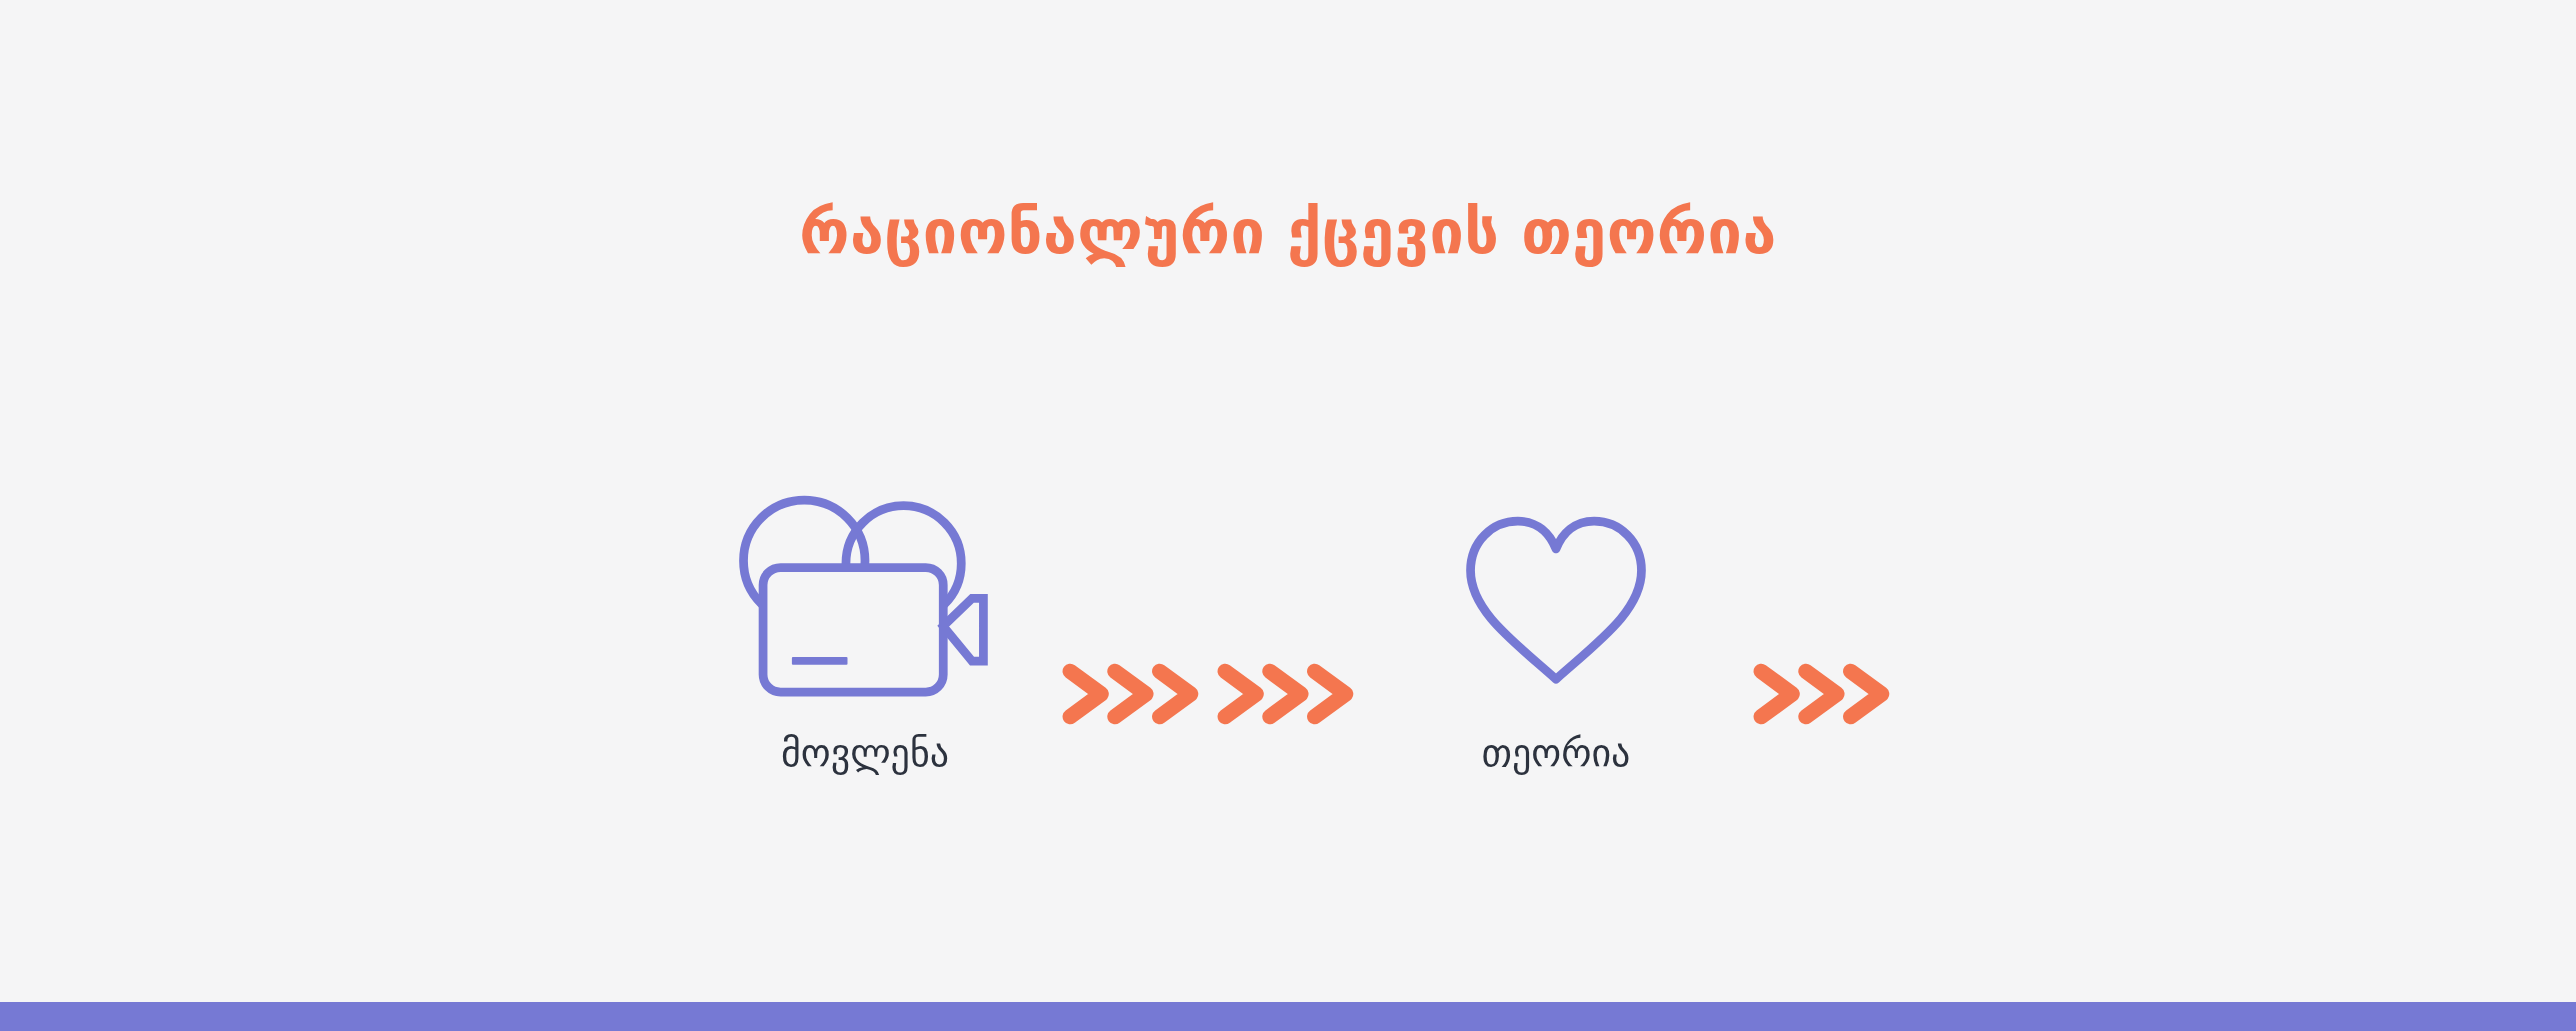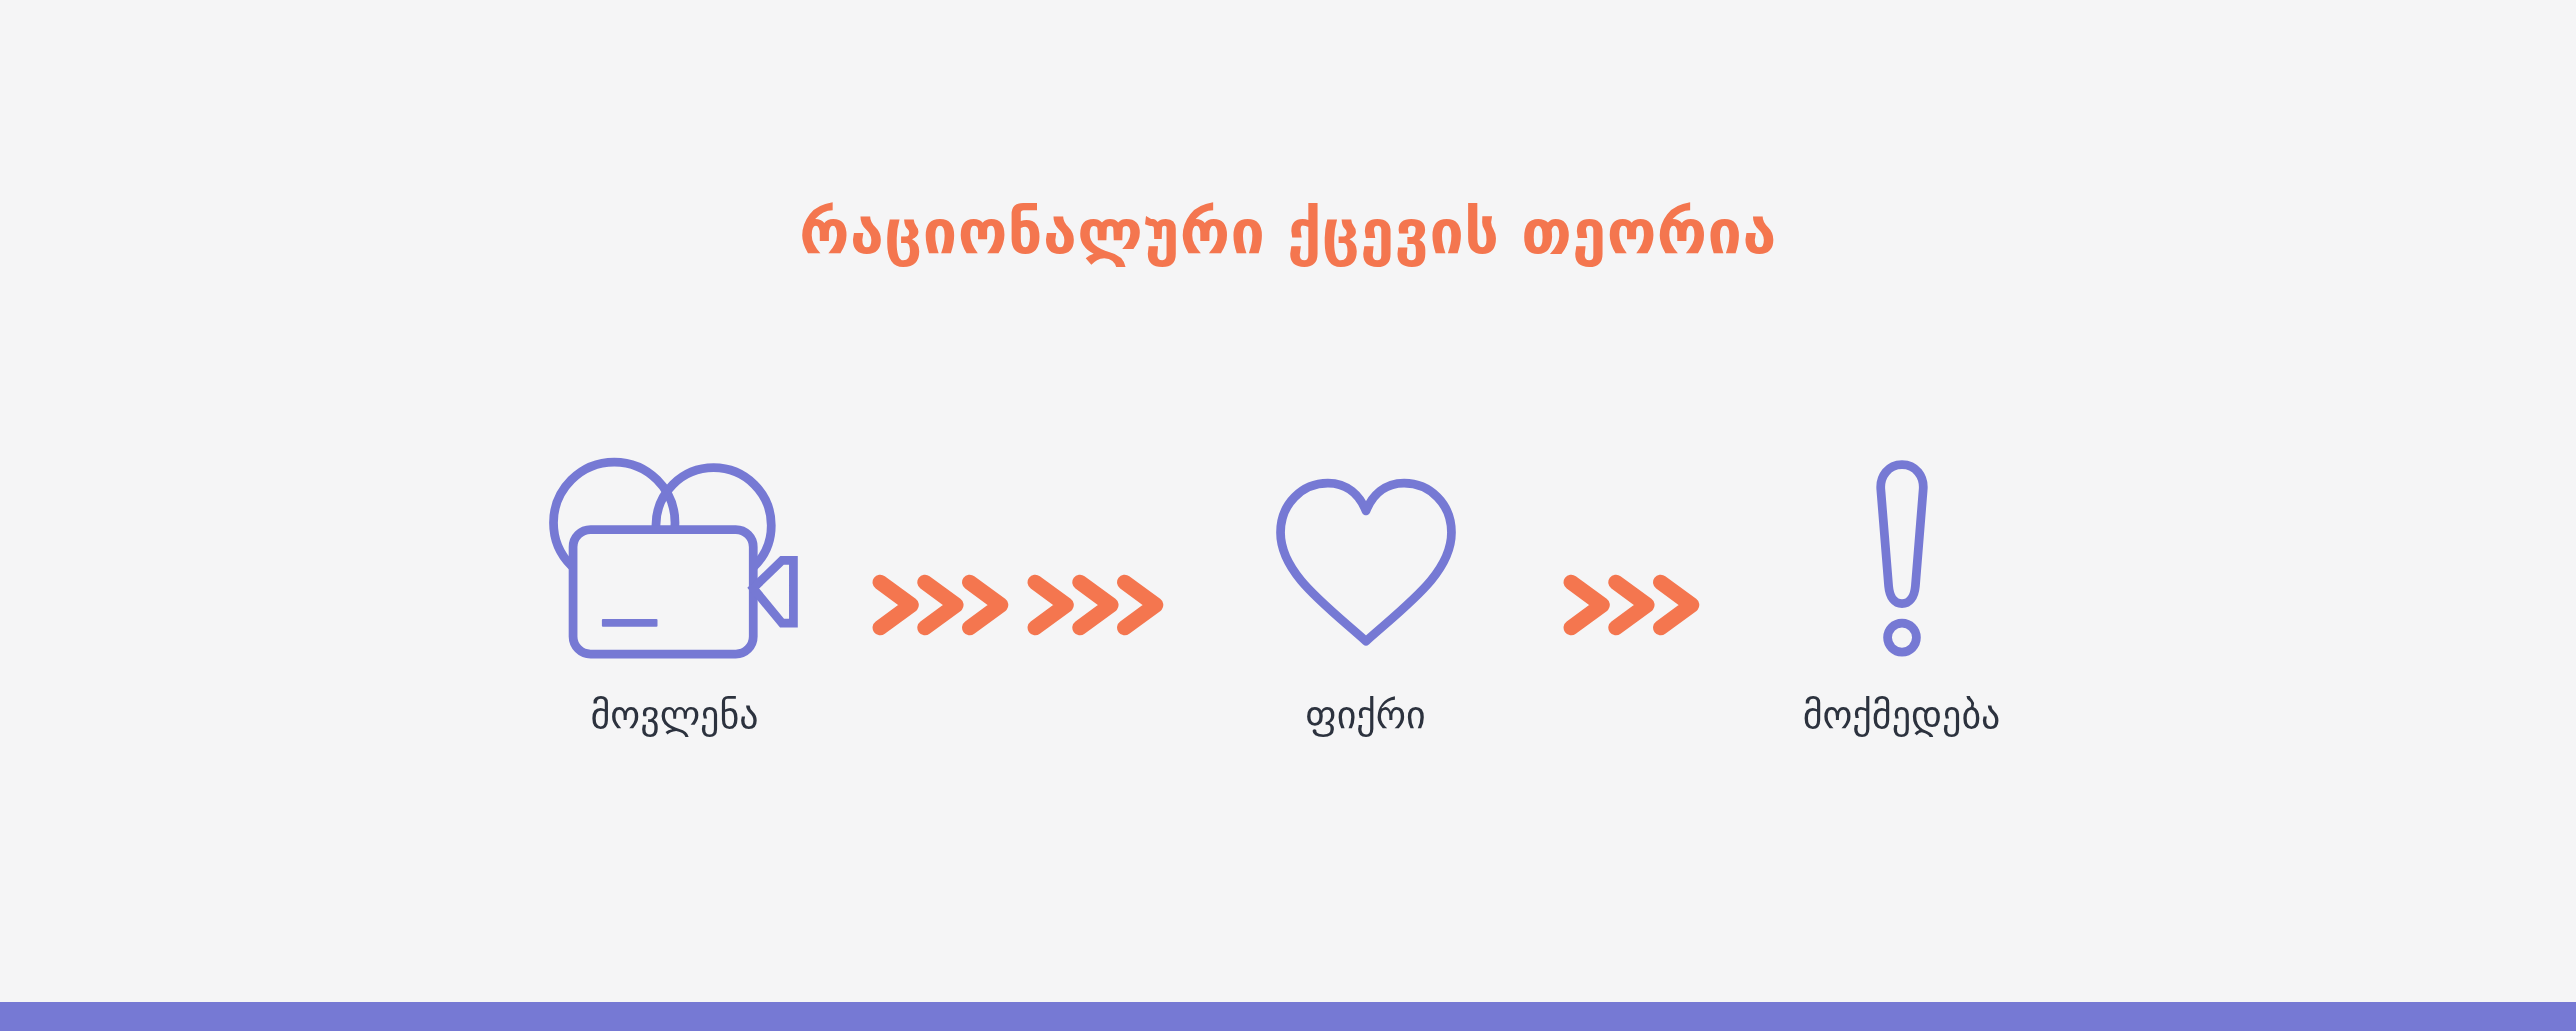--- a/index.html
+++ b/index.html
@@ -45,21 +45,21 @@
 
   
   .flow {
     position: absolute;
     top: 453px;
     left: 0;
     width: 2576px;
     height: 361px;
     display: flex;
     flex-direction: row;
-    align-items: flex-start;
+    align-items: center;
     justify-content: center;
   }
 
   .step {
     width: 381px;
     display: flex;
     flex-direction: column;
     align-items: center;
     flex: 0 0 auto;
   }
@@ -158,45 +158,30 @@
         <svg width="278" height="222" viewBox="0 0 540 430" fill="none" xmlns="http://www.w3.org/2000/svg" aria-hidden="true">
           <path d="M270 365
                    C188 292 104 232 104 154
                    C104 98 146 58 196 58
                    C234 58 258 82 270 112
                    C282 82 306 58 344 58
                    C394 58 436 98 436 154
                    C436 232 352 292 270 365 Z" stroke="#7679D4" stroke-width="17" fill="#F5F5F6" stroke-linejoin="round" stroke-linecap="round"></path>
         </svg>
       </div>
-      <div class="step-label">ფიქრი</div>
+      <div class="step-label">თეორია</div>
     </div>
 
     <div class="arrow">
       <svg width="144" height="62" viewBox="0 0 280 120" fill="none" xmlns="http://www.w3.org/2000/svg" aria-hidden="true">
         <path d="M18 16 L78 60 L18 104" stroke="#F4764F" stroke-width="30" stroke-linecap="round" stroke-linejoin="round" fill="none"></path>
         <path d="M105 16 L165 60 L105 104" stroke="#F4764F" stroke-width="30" stroke-linecap="round" stroke-linejoin="round" fill="none"></path>
         <path d="M192 16 L252 60 L192 104" stroke="#F4764F" stroke-width="30" stroke-linecap="round" stroke-linejoin="round" fill="none"></path>
       </svg>
     </div>
 
-    <div class="step">
-      <div class="icon-box">
-        <svg width="278" height="222" viewBox="0 0 540 430" fill="none" xmlns="http://www.w3.org/2000/svg" aria-hidden="true">
-          <path d="M270 22
-                   C296 22 314 44 311 72
-                   L296 258
-                   C294 280 284 292 270 292
-                   C256 292 246 280 244 258
-                   L229 72
-                   C226 44 244 22 270 22 Z" stroke="#7679D4" stroke-width="17" fill="#F5F5F6" stroke-linejoin="round"></path>
-          <circle cx="270" cy="358" r="28" stroke="#7679D4" stroke-width="17" fill="#F5F5F6"></circle>
-        </svg>
-      </div>
-      <div class="step-label">მოქმედება</div>
-    </div>
 
   </div>
 
   <div class="bottom-bar"></div>
 
 </div>
 
 
 </body></html>

